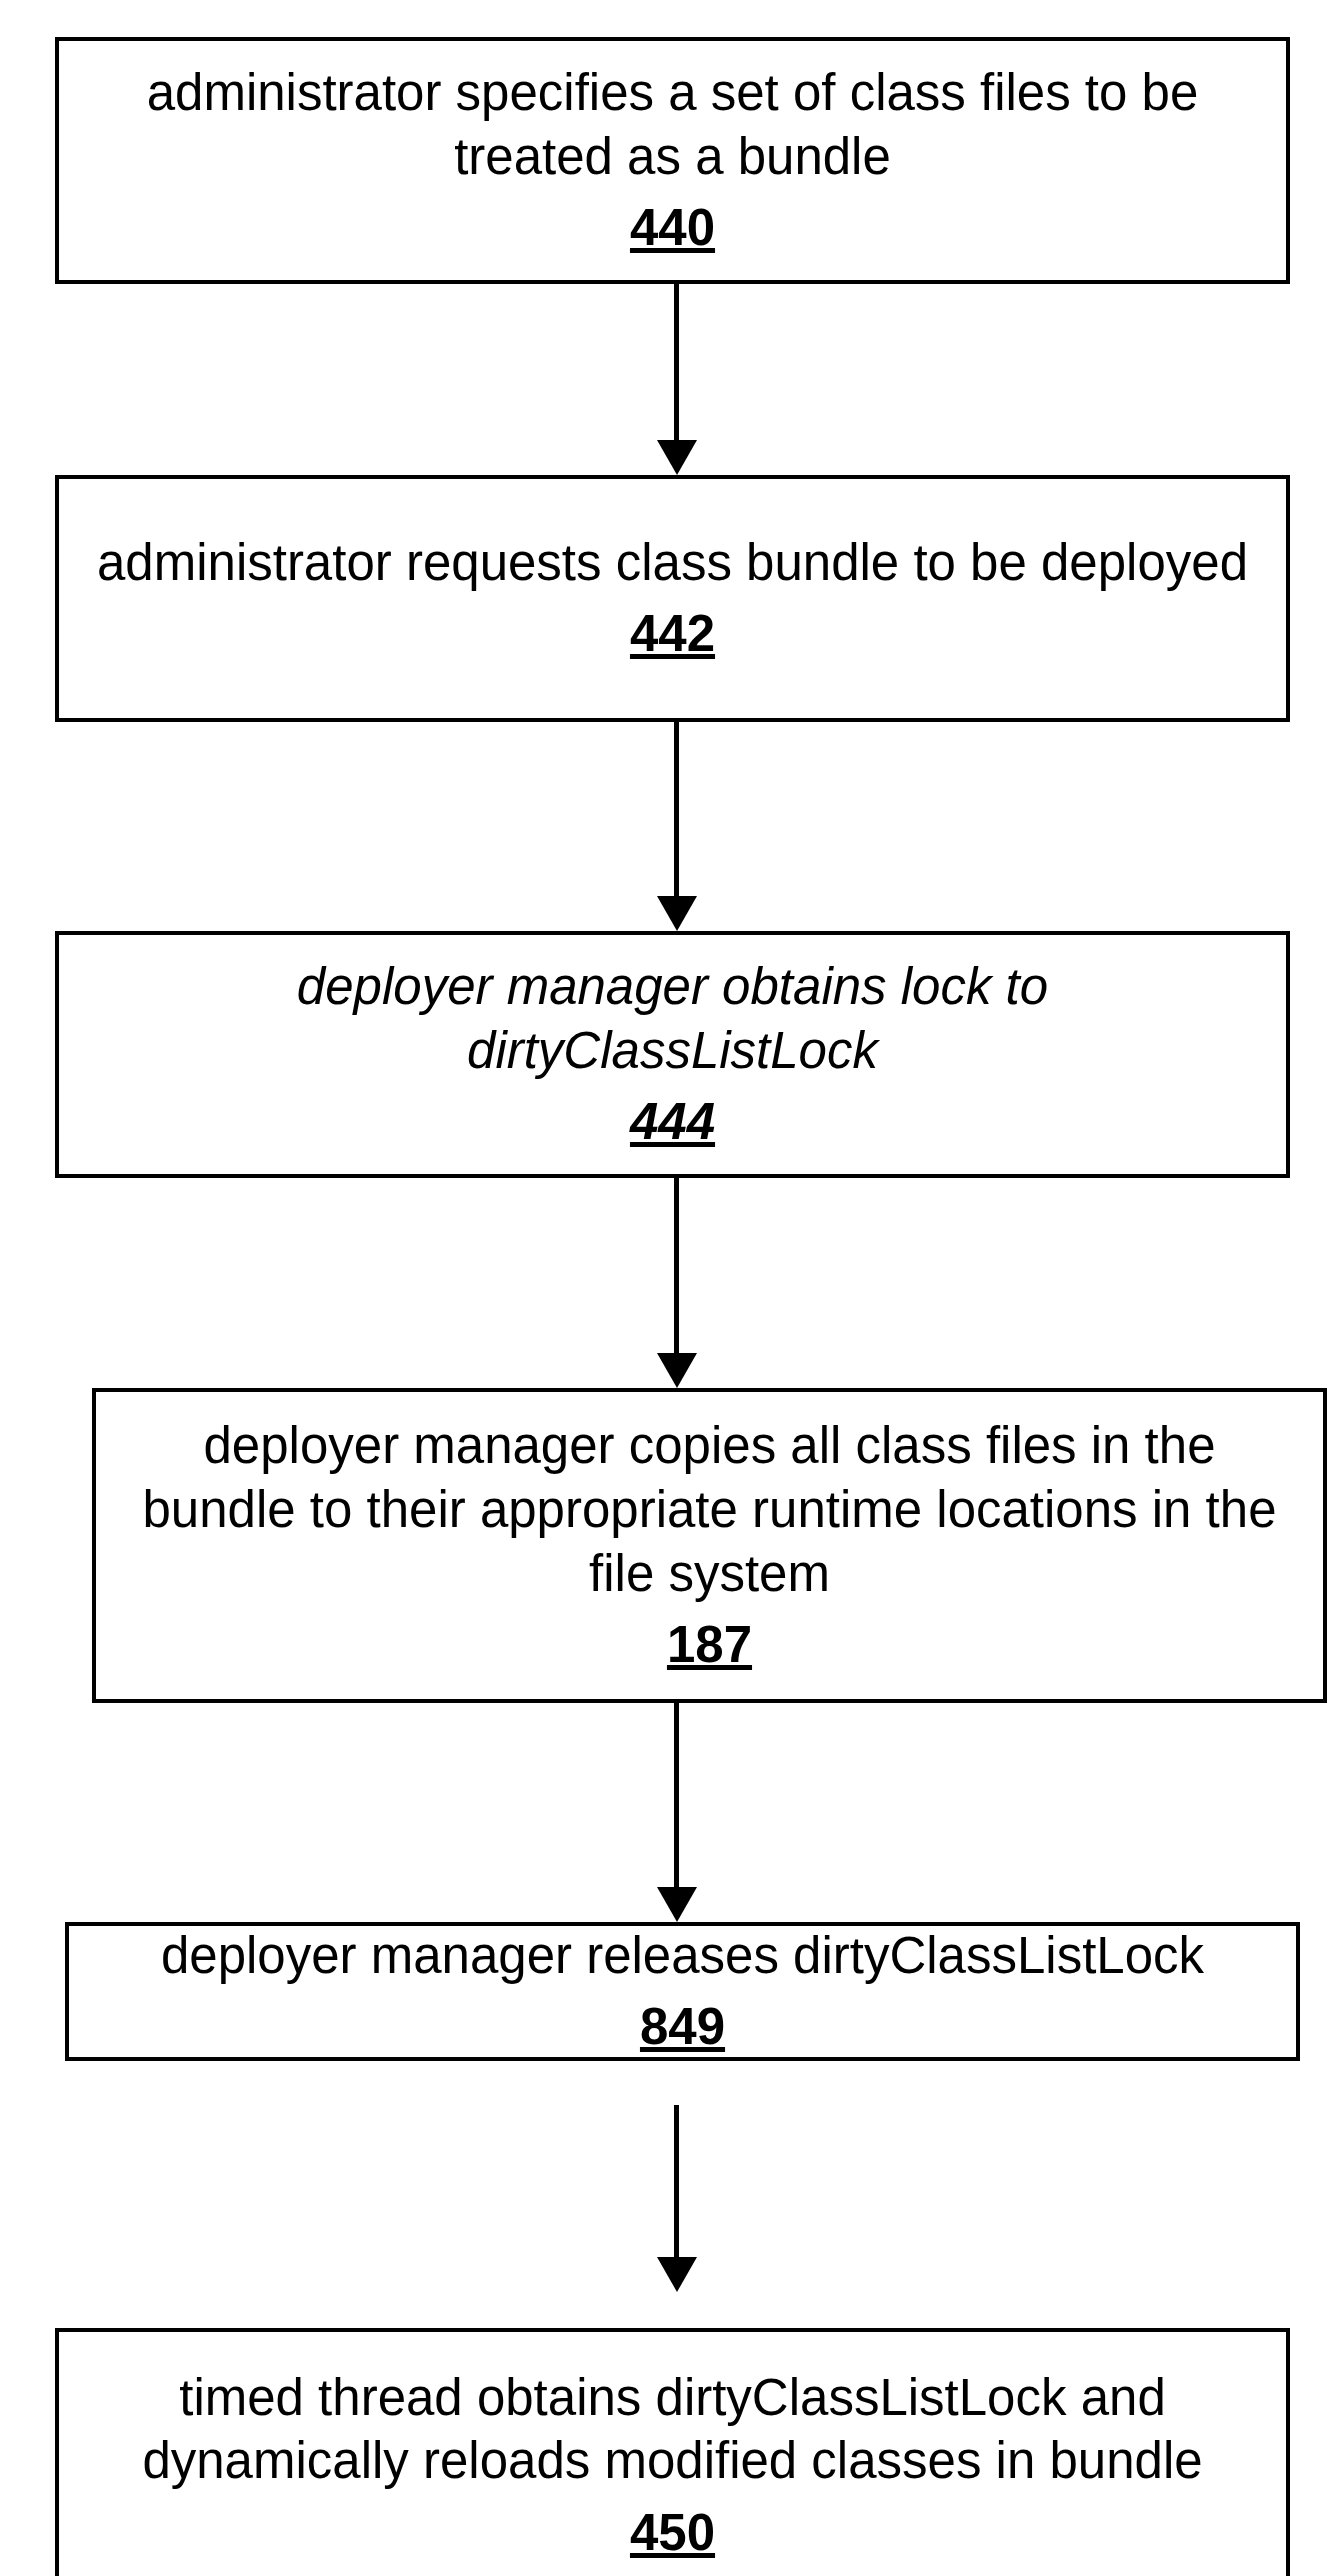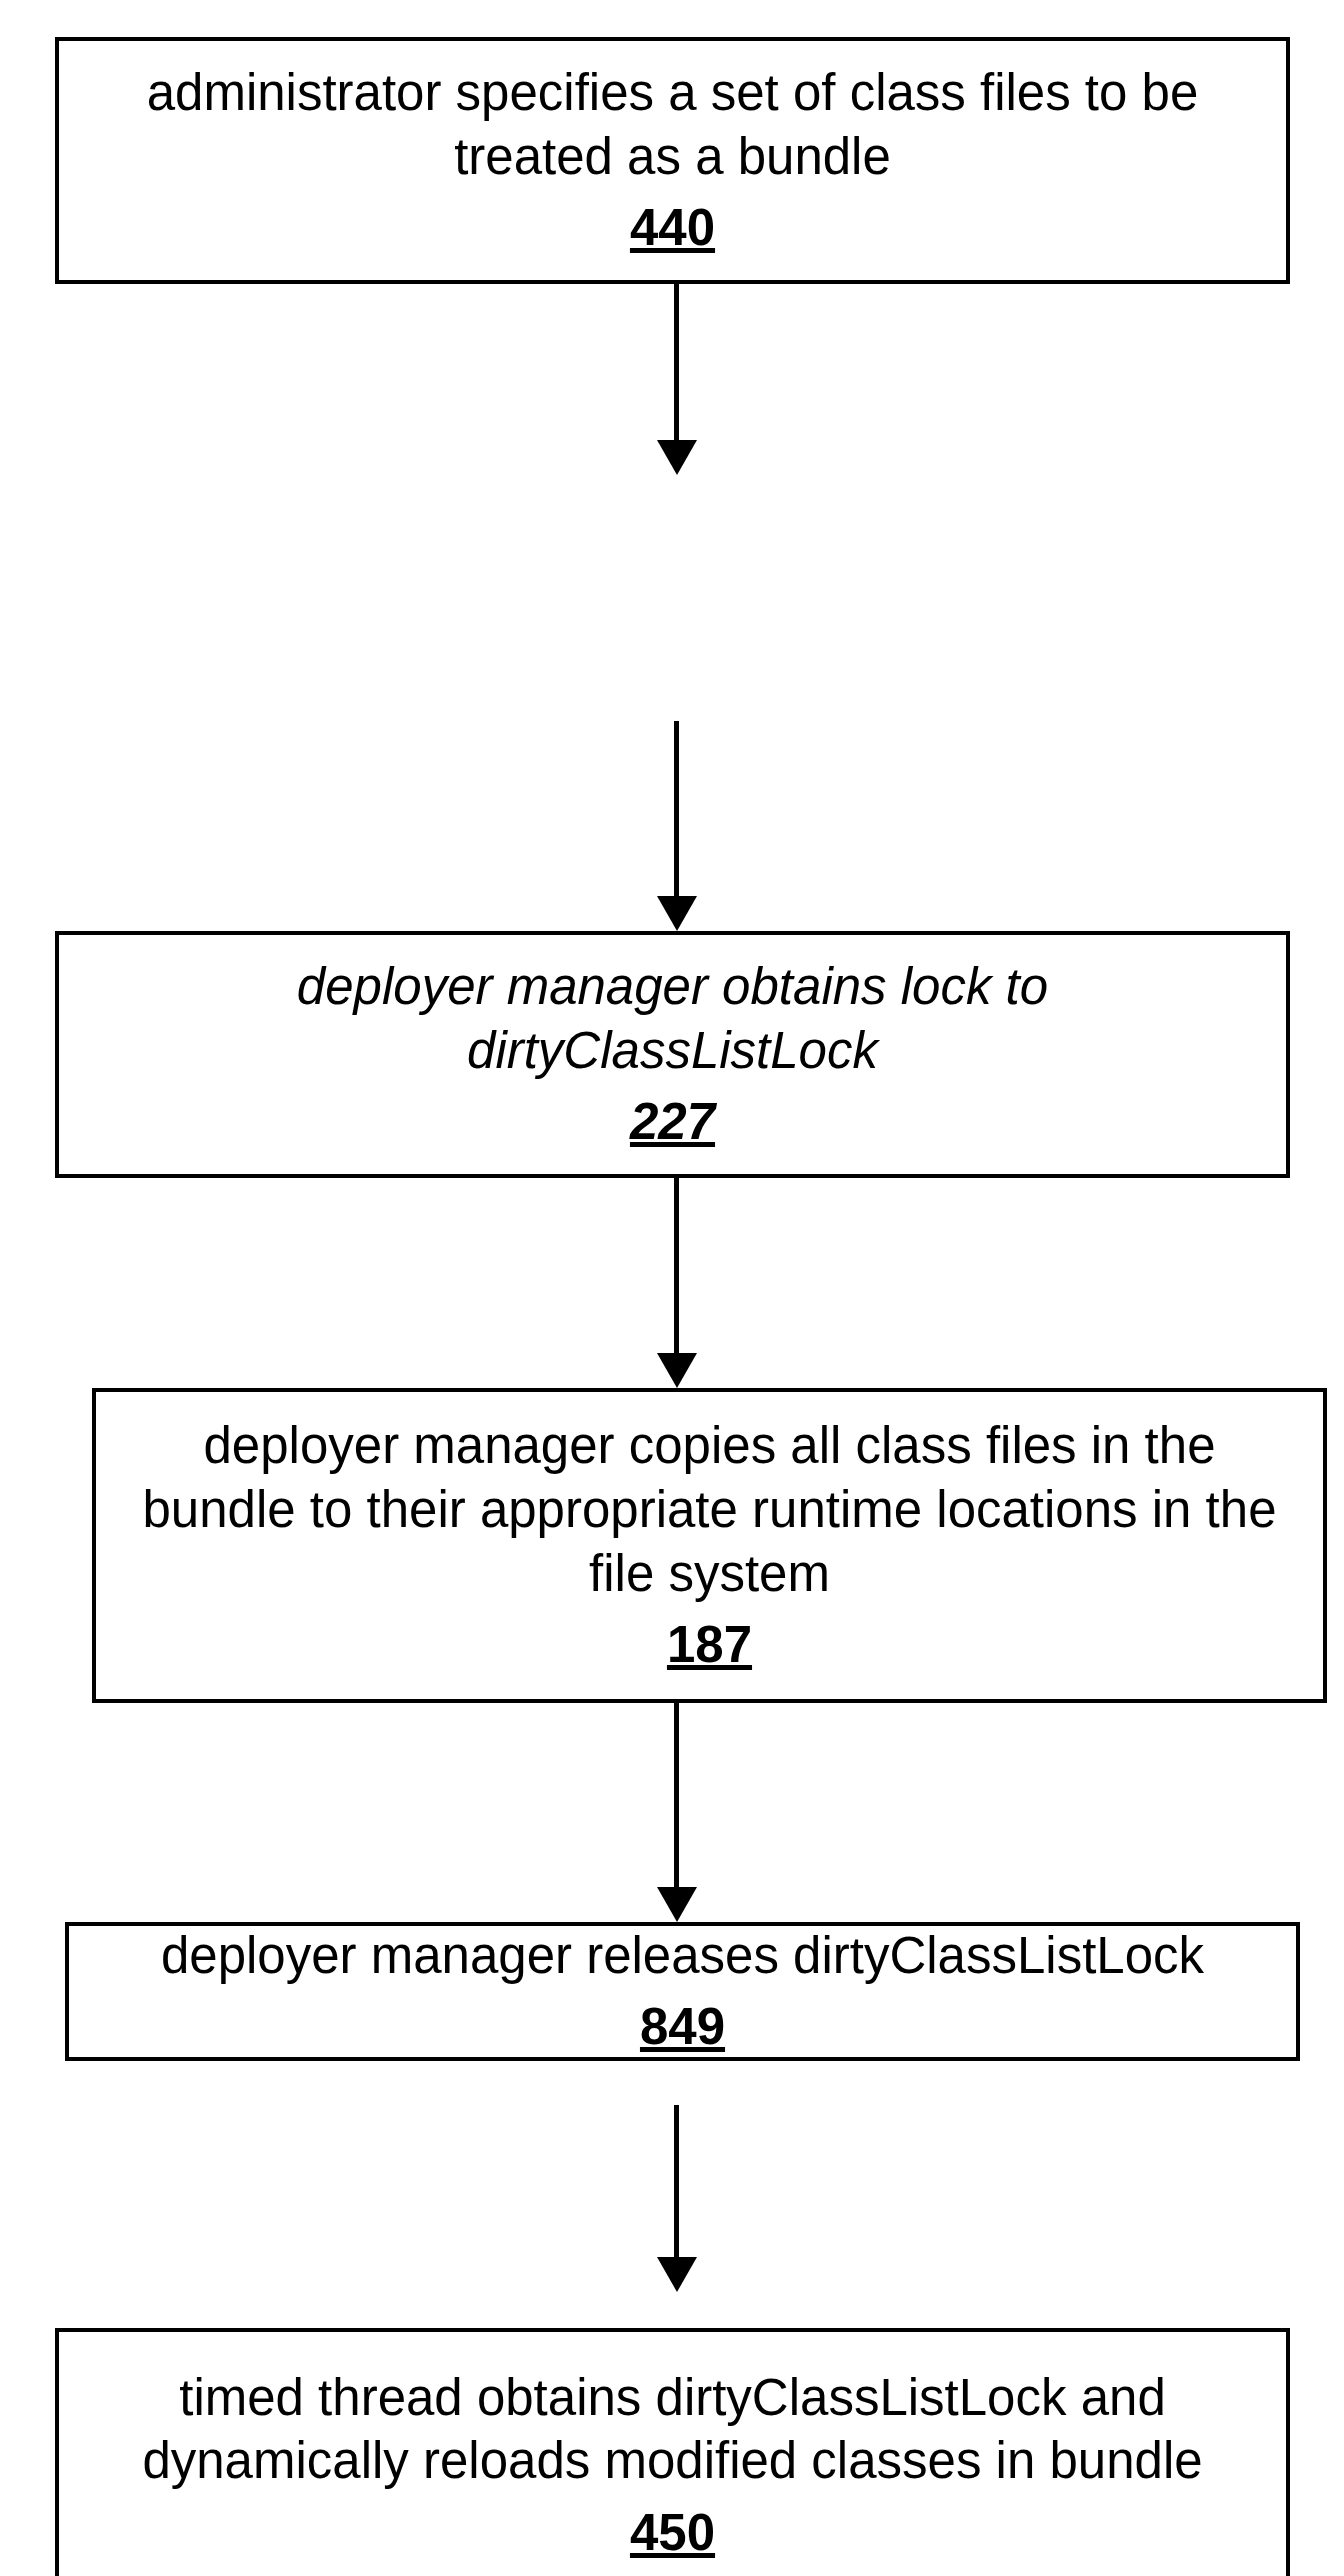--- a/index.html
+++ b/index.html
@@ -54,23 +54,27 @@
   }
 </style>
 </head>
 <body>
 
 <div class="canvas" id="canvas">
     <div class="node" style="left: 55px; top: 37px; width: 1235px; height: 247px;">
       <div>administrator specifies a set of class files to be treated as a bundle</div>
       <div class="num">440</div>
     </div>
+    <div class="node" style="left: 55px; top: 475px; width: 1235px; height: 247px;">
+      <div>administrator requests class bundle to be deployed</div>
+      <div class="num">442</div>
+    </div>
     <div class="node" style="left: 55px; top: 931px; width: 1235px; height: 247px; font-style: italic;">
       <div>deployer manager obtains lock to dirtyClassListLock</div>
-      <div class="num">227</div>
+      <div class="num">444</div>
     </div>
     <div class="node" style="left: 55px; top: 1388px; width: 1235px; height: 315px; margin-left: 37px;">
       <div>deployer manager copies all class files in the bundle to their appropriate runtime locations in the file system</div>
       <div class="num">187</div>
     </div>
     <div class="node" style="left: 65px; top: 1922px; width: 1235px; height: 139px;">
       <div>deployer manager releases dirtyClassListLock</div>
       <div class="num">849</div>
     </div>
     <div class="node" style="left: 55px; top: 2292px; width: 1235px; height: 274px; margin-top: 36px;">

